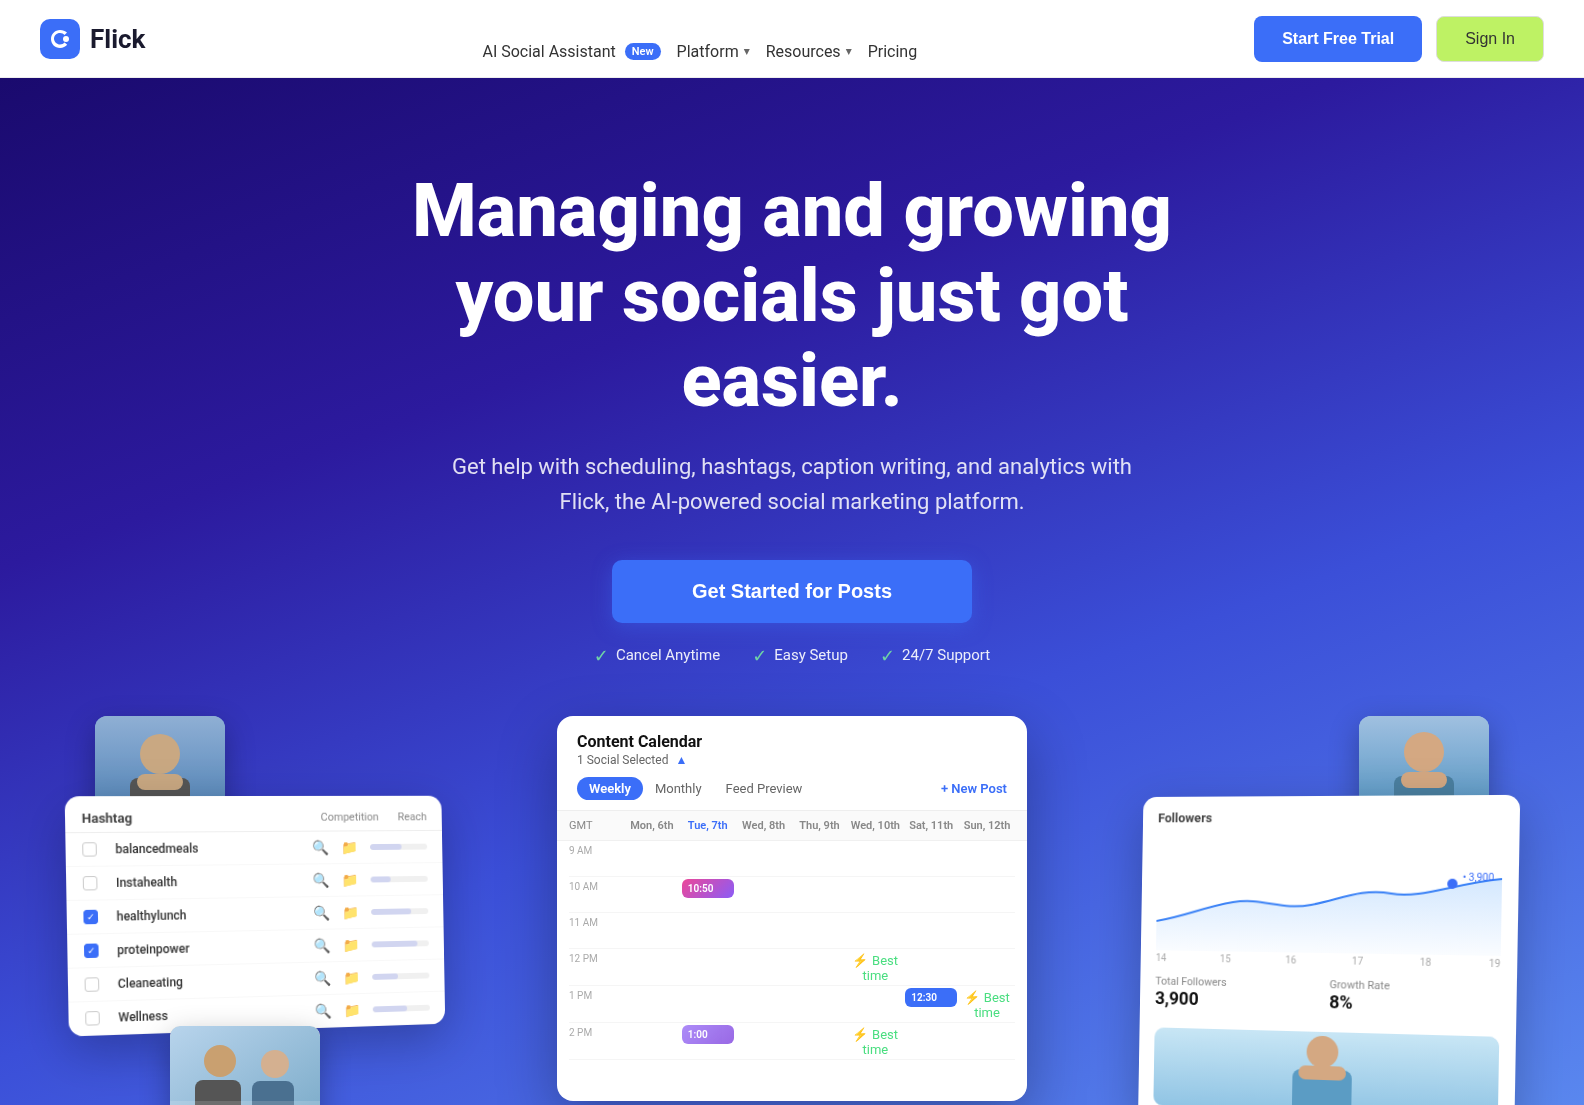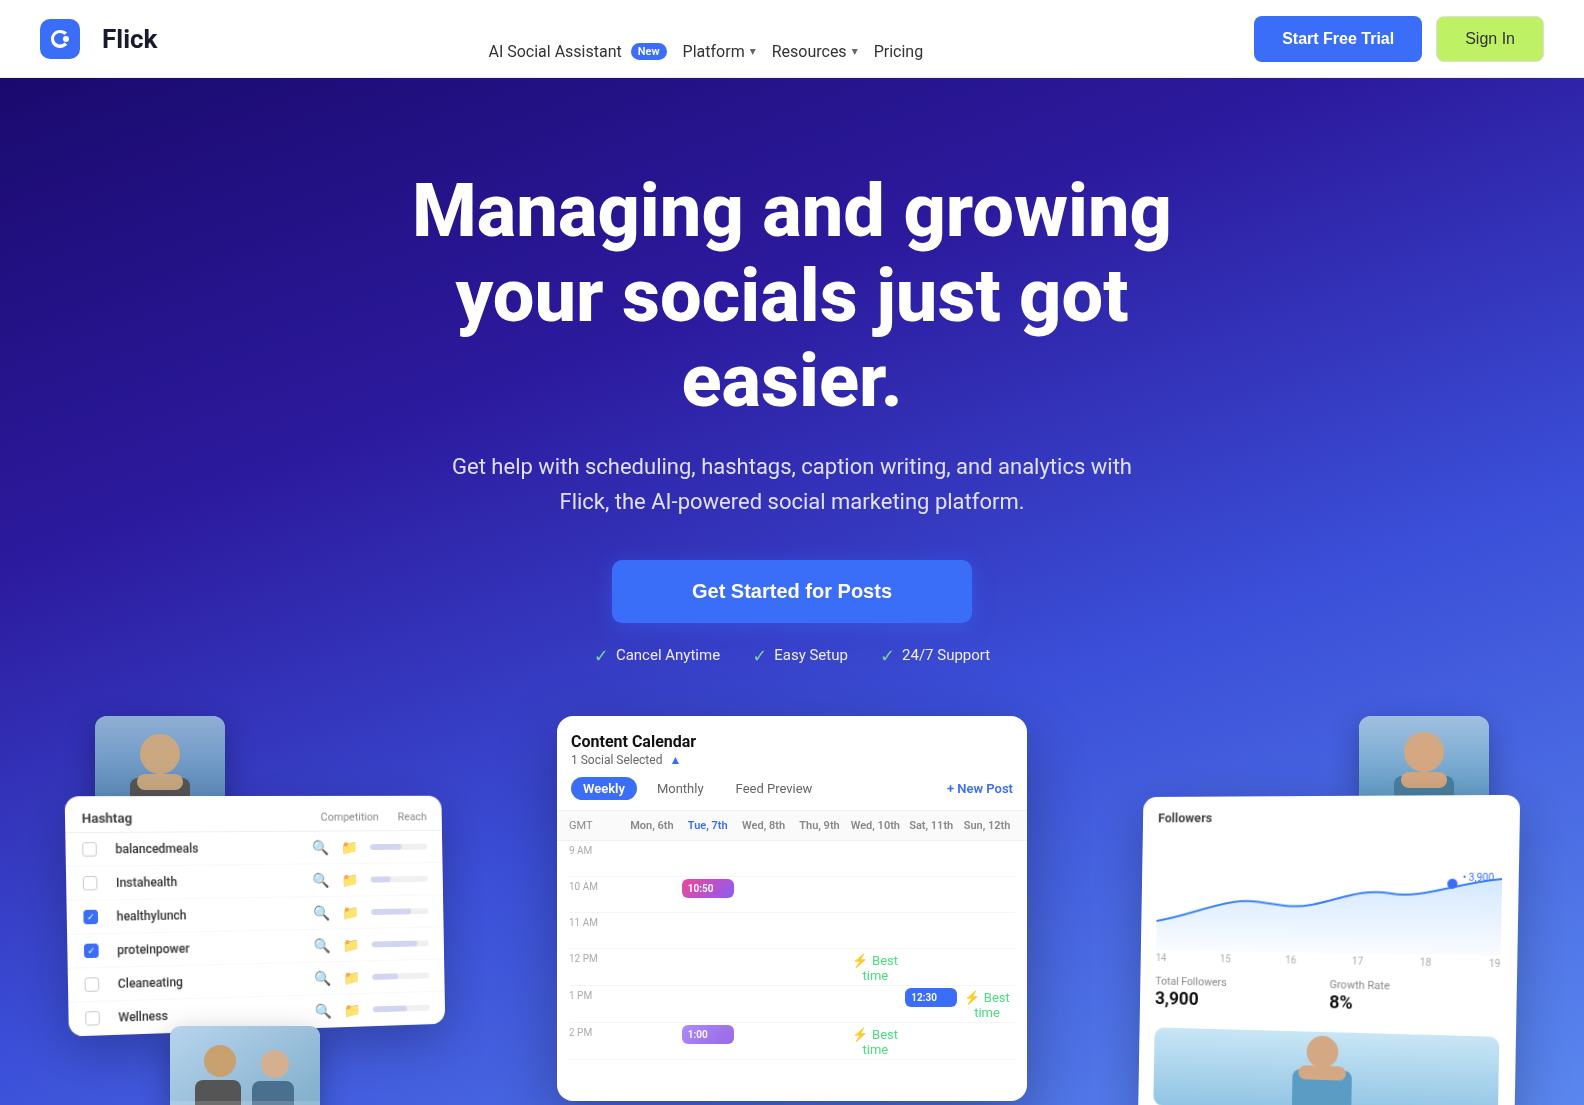--- a/index.html
+++ b/index.html
@@ -4,21 +4,21 @@
   <style>
     * { margin: 0; padding: 0; box-sizing: border-box; }
     body { font-family: -apple-system, BlinkMacSystemFont, 'Segoe UI', Roboto, sans-serif; width: 1584px; overflow-x: hidden; background: #fff; }
 
     
     .navbar {
       display: flex; align-items: center; justify-content: space-between;
       padding: 0 40px; height: 78px; background: #fff;
       border-bottom: 1px solid #eee; position: sticky; top: 0; z-index: 100;
     }
-    .nav-logo { display: flex; align-items: center; gap: 22px; text-decoration: none; }
+    .nav-logo { display: flex; align-items: center; gap: 10px; text-decoration: none; }
     .nav-logo-icon {
       width: 40px; height: 40px; background: #3b6ef8; border-radius: 10px;
       display: flex; align-items: center; justify-content: center;
       color: #fff; font-size: 20px; font-weight: bold;
     }
     .nav-logo-text { font-size: 26px; font-weight: 700; color: #1a1a2e; }
     .nav-center { display: flex; align-items: center; gap: 16px; margin-top: 25px; }
     .nav-item { display: flex; align-items: center; gap: 5px; font-size: 16px; color: #333; cursor: pointer; text-decoration: none; }
     .nav-badge {
       background: #3b6ef8; color: #fff; font-size: 11px; font-weight: 600;
@@ -67,25 +67,25 @@
       margin-top: 50px; width: 100%; position: relative; height: 420px;
     }
     
     .card-center {
       position: absolute; left: 50%; transform: translateX(-50%);
       width: 470px; background: #fff; border-radius: 16px;
       box-shadow: 0 20px 60px rgba(0,0,0,0.3); overflow: hidden;
       top: 0;
     }
     .card-center-header {
-      padding: 16px 14px 10px; border-bottom: 1px solid #eee;
+      padding: 16px 20px 10px; border-bottom: 1px solid #eee;
     }
     .card-title { font-size: 16px; font-weight: 700; color: #111; }
     .card-subtitle { font-size: 12px; color: #666; margin-top: 2px; }
-    .card-tabs { display: flex; align-items: center; gap: 8px; margin-top: 10px; }
+    .card-tabs { display: flex; align-items: center; margin-top: 10px; }
     .tab-active { background: #3b6ef8; color: #fff; padding: 4px 12px; border-radius: 20px; font-size: 13px; font-weight: 600; }
     .tab-inactive { color: #666; padding: 4px 12px; font-size: 13px; cursor: pointer; }
     .tab-new-post { margin-left: auto; color: #3b6ef8; font-size: 13px; font-weight: 600; }
 
     
     .calendar-grid { padding: 0; }
     .cal-header { display: grid; grid-template-columns: 55px repeat(7, 1fr); font-size: 11px; color: #888; padding: 8px 12px; background: #fafafa; border-bottom: 1px solid #f0f0f0; }
     .cal-day-header { text-align: center; font-weight: 600; }
     .cal-day-header.today { color: #3b6ef8; }
     .cal-body { height: 260px; overflow: hidden; padding: 0 12px; }

